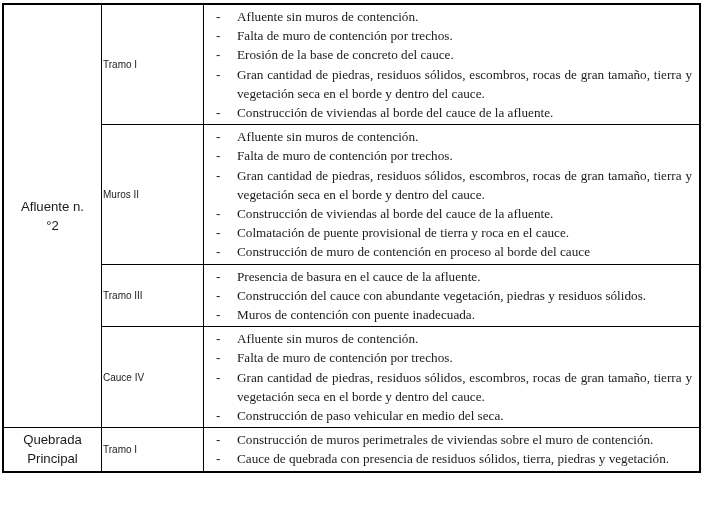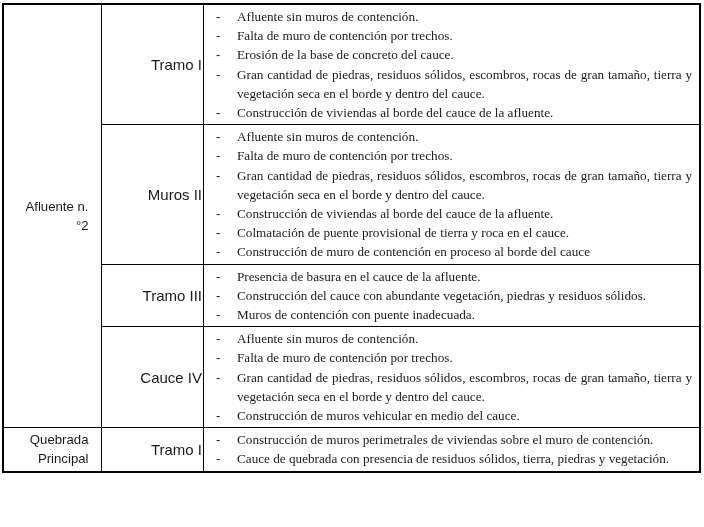--- a/index.html
+++ b/index.html
@@ -29,33 +29,32 @@
   }
   td.c1 {
     width: 95px;
     text-align: center;
     vertical-align: middle;
     font-size: 13.2px;
     line-height: 19px;
   }
   td.c2 {
     width: 99px;
-    text-align: right;
+    text-align: left;
     vertical-align: middle;
-    font-size: 15px;
+    font-size: 10px;
     line-height: 19px;
   }
   td.c3 {
     vertical-align: top;
     padding: 2px 7px 2px 12px;
   }
   .section-name {
     width: 72px;
     margin: 0 auto;
-    text-align: right;
   }
   .item {
     display: flex;
     font-size: 13.2px;
     line-height: 19.2px;
   }
   .dash {
     flex: 0 0 21px;
   }
   .txt {
@@ -166,21 +165,21 @@
           <div class="item">
               <span class="dash">-</span>
               <span class="txt">Falta de muro de contención por trechos.</span>
             </div>
           <div class="item">
               <span class="dash">-</span>
               <span class="txt">Gran cantidad de piedras, residuos sólidos, escombros, rocas de gran tamaño, tierra y vegetación seca en el borde y dentro del cauce.</span>
             </div>
           <div class="item">
               <span class="dash">-</span>
-              <span class="txt">Construcción de muros vehicular en medio del cauce.</span>
+              <span class="txt">Construcción de paso vehicular en medio del seca.</span>
             </div>
         </td>
       </tr>
 
       <tr>
         <td class="c1">
           <div class="section-name">Quebrada Principal</div>
         </td>
         <td class="c2">
           <div>Tramo I</div>

